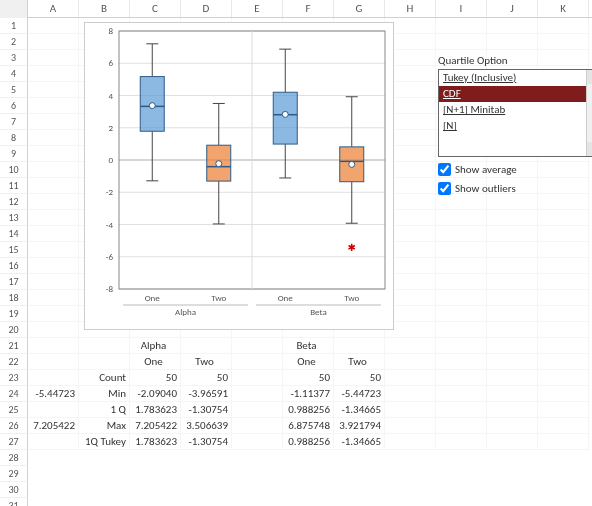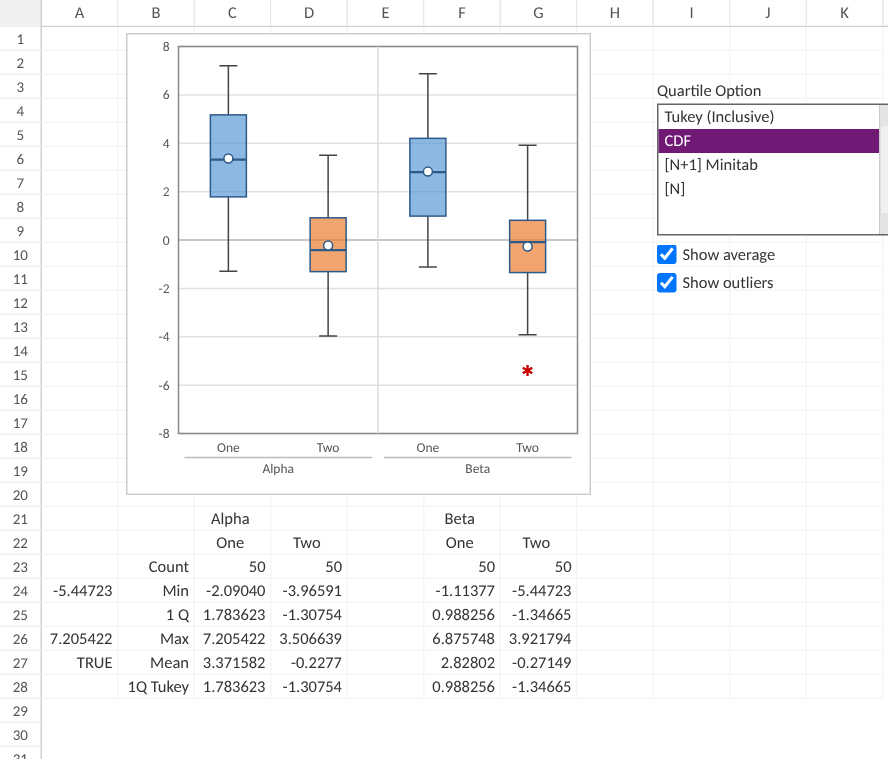--- a/index.html
+++ b/index.html
@@ -97,23 +97,24 @@
     background: #fff;
     height: 88px;
     position: relative;
     padding-right: 16px;
   }
   .listbox .opt {
     padding: 1px 4px;
     font-size: 11px;
     line-height: 14px;
     cursor: default;
+    text-decoration: underline;
   }
   .listbox .opt.sel {
-    background: #701a75;
+    background: #7f1d1d;
     color: #fff;
   }
   .scrollbar {
     position: absolute;
     right: 0; top: 0; bottom: 0;
     width: 16px;
     background: #f0f0f0;
     border-left: 1px solid #ccc;
   }
   .sb-btn {
@@ -514,33 +515,20 @@
         <div class="cell"></div>
       </div>
       <div class="cell-row">
         <div class="cell">7.205422</div>
         <div class="cell">Max</div>
         <div class="cell">7.205422</div>
         <div class="cell">3.506639</div>
         <div class="cell"></div>
         <div class="cell">6.875748</div>
         <div class="cell">3.921794</div>
-        <div class="cell"></div>
-        <div class="cell"></div>
-        <div class="cell"></div>
-        <div class="cell"></div>
-      </div>
-      <div class="cell-row">
-        <div class="cell">TRUE</div>
-        <div class="cell">Mean</div>
-        <div class="cell">3.371582</div>
-        <div class="cell">-0.2277</div>
-        <div class="cell"></div>
-        <div class="cell">2.82802</div>
-        <div class="cell">-0.27149</div>
         <div class="cell"></div>
         <div class="cell"></div>
         <div class="cell"></div>
         <div class="cell"></div>
       </div>
       <div class="cell-row">
         <div class="cell"></div>
         <div class="cell">1Q Tukey</div>
         <div class="cell">1.783623</div>
         <div class="cell">-1.30754</div>

